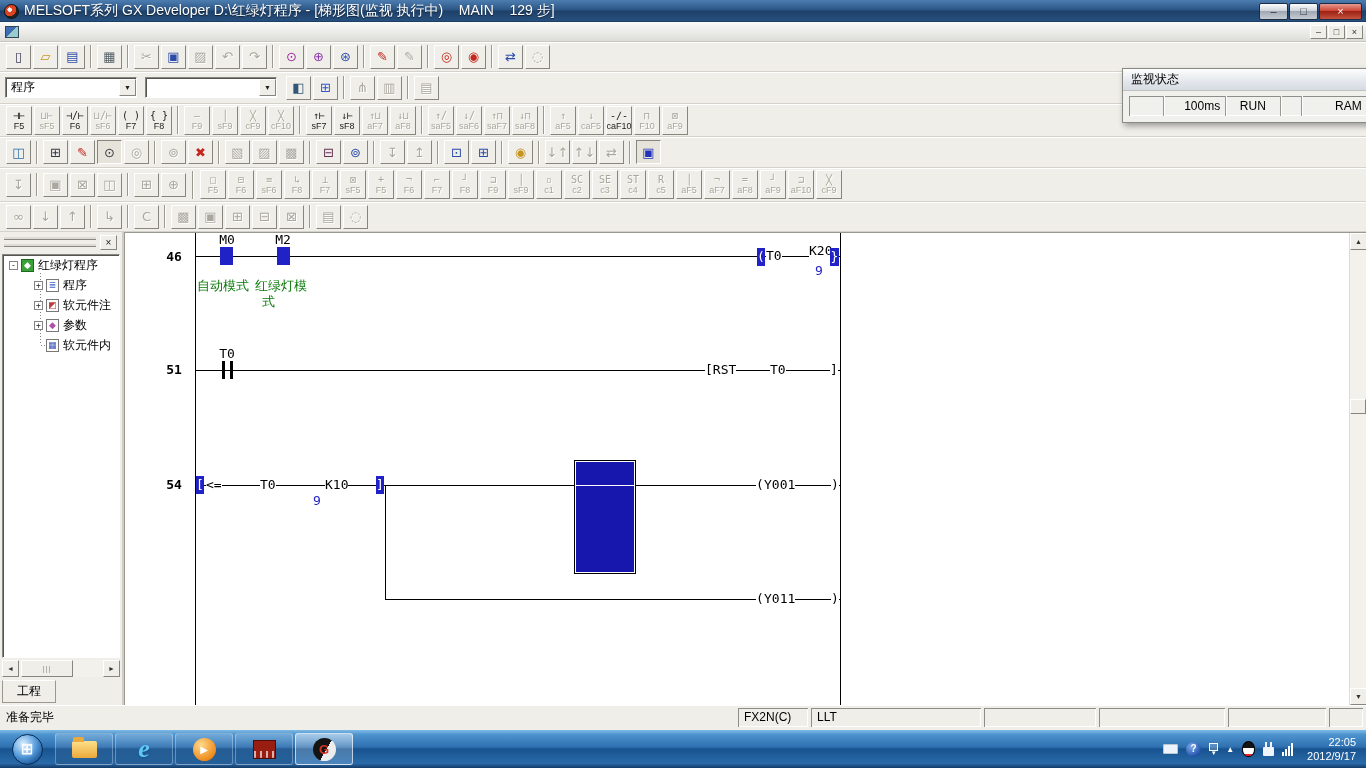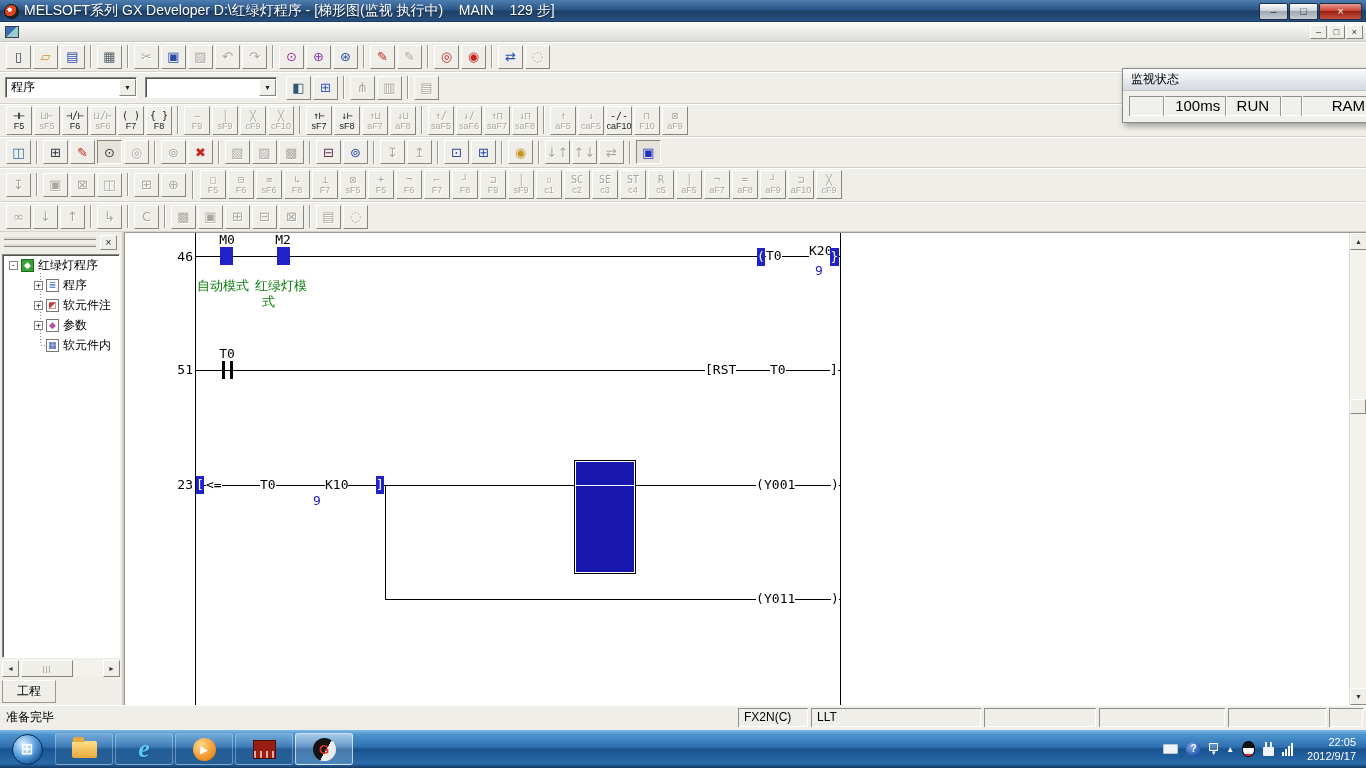--- a/index.html
+++ b/index.html
@@ -85,21 +85,21 @@
     border:1px solid #9b998f; border-top-color:#fff; font-size:12px; text-align:center; line-height:21px; }
 
   
   .ladder { flex:1; background:#fff; position:relative; border-left:1px solid #9b998f; border-top:1px solid #9b998f; overflow:hidden; }
   .rail { position:absolute; top:0; bottom:0; width:1px; background:#000; }
   .wire { position:absolute; height:1px; background:#000; z-index:1; }
   .vwire { position:absolute; width:1px; background:#000; z-index:1; }
   .ltext, .llabel, .lstep, .lvalue, .lcomment { position:absolute; font:13px "DejaVu Sans Mono", monospace;
     line-height:14px; background:#fff; z-index:2; white-space:pre; color:#000; }
   .llabel { width:28px; text-align:center; }
-  .lstep { width:38px; text-align:right; }
+  .lstep { width:38px; text-align:center;font-weight:bold; }
   .lvalue { color:#2121c8; }
   .lcomment { color:#0a7a0a; background:transparent; }
   .contact-on { position:absolute; width:13px; height:18px; background:#2121c8; z-index:3; }
   .cbar { position:absolute; width:3px; height:18px; background:#000; z-index:3; }
   .bluechip { position:absolute; background:#2121c8; color:#fff; font:13px "DejaVu Sans Mono", monospace;
     line-height:18px; height:18px; text-align:center; z-index:3; }
   .cursor { position:absolute; background:#1717ad; border:1px solid #000; box-shadow:inset 0 0 0 1px #fff; z-index:4; }
   .cursor .xline { position:absolute; left:1px; right:1px; top:24px; height:1px; background:#fff; }
   .vscroll { position:absolute; right:0; top:0; bottom:0; width:17px; background:#f2f1ec; border-left:1px solid #dddbd4; z-index:5; }
   .vthumb { position:absolute; left:0; width:16px; height:15px; top:166px; background:#efeee9;
@@ -107,21 +107,21 @@
   .vs-up { position:absolute; top:0; } .vs-dn { position:absolute; bottom:0; }
 
   
   .monwin { position:absolute; left:1122px; top:68px; width:280px; z-index:50; background:#f0f0ec;
     border:1px solid #8a8a84; box-shadow:2px 3px 6px rgba(0,0,0,.35); }
   .montitle { height:22px; display:flex; align-items:center; padding-left:8px; font-size:12px;
     background:linear-gradient(#fdfdfd,#e3e7ec 60%,#d5dbe2); border-bottom:1px solid #c2c2bc; }
   .monbody { padding:5px 6px 6px 6px; }
   .monbar { height:20px; display:flex; background:#f0f0ec;
     box-shadow:inset 1px 1px 0 #8f8d87, inset -1px -1px 0 #fff; }
-  .mseg { height:100%; font-size:15px; line-height:20px; text-align:center;
+  .mseg { height:100%; font-size:12px; line-height:20px; text-align:center;
     border-right:1px solid #9a988f; box-shadow:1px 0 0 #fff; }
   .mseg:nth-of-type(1){ width:36px; } .mseg:nth-of-type(2){ width:64px; text-align:right; padding-right:5px; }
   .mseg:nth-of-type(3){ width:56px;text-align:center; } .mseg:nth-of-type(4){ width:22px; } .mseg:nth-of-type(5){ width:96px; border-right:none; box-shadow:none; }
 
   
   .statusbar { height:25px; display:flex; align-items:center; background:#efeee9;
     box-shadow:inset 0 1px 0 #fff; padding:0 3px; }
   .sready { font-size:12px; padding-left:3px; }
   .ssegs { margin-left:auto; display:flex; align-items:center; }
   .sseg { height:19px; margin-left:3px; font-size:12px; line-height:19px; padding-left:6px;
@@ -766,21 +766,21 @@
 
     <span class="lstep" style="left:30px;top:130px">51</span>
     <div class="wire" style="left:70px;top:137px;width:645px"></div>
     <span class="llabel" style="left:88px;top:114px">T0</span>
     <div class="cbar" style="left:97px;top:128px"></div>
     <div class="cbar" style="left:105px;top:128px"></div>
     <span class="ltext" style="left:580px;top:130px">[RST</span>
     <span class="ltext" style="left:645px;top:130px">T0</span>
     <span class="ltext" style="left:705px;top:130px">]</span>
 
-    <span class="lstep" style="left:30px;top:245px">23</span>
+    <span class="lstep" style="left:30px;top:245px">54</span>
     <div class="wire" style="left:70px;top:252px;width:645px"></div>
     <span class="bluechip" style="left:71px;top:243px;width:8px">[</span>
     <span class="ltext" style="left:81px;top:245px">&lt;=</span>
     <span class="ltext" style="left:135px;top:245px">T0</span>
     <span class="ltext" style="left:200px;top:245px">K10</span>
     <span class="lvalue" style="left:188px;top:261px">9</span>
     <span class="bluechip" style="left:251px;top:243px;width:8px">]</span>
     <div class="vwire" style="left:260px;top:252px;height:115px"></div>
     <div class="wire" style="left:260px;top:366px;width:455px"></div>
     <div class="cursor" style="left:449px;top:227px;width:62px;height:114px">

